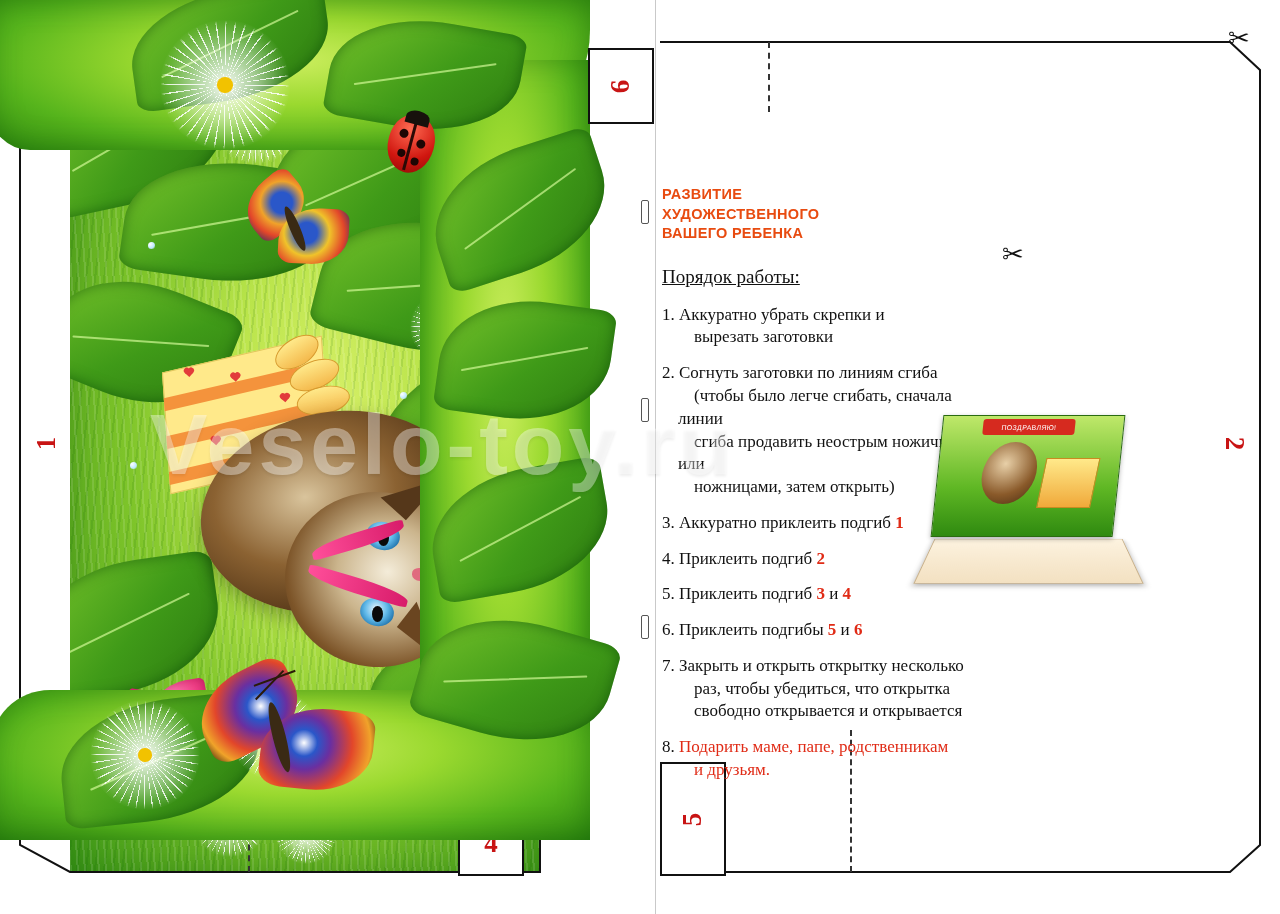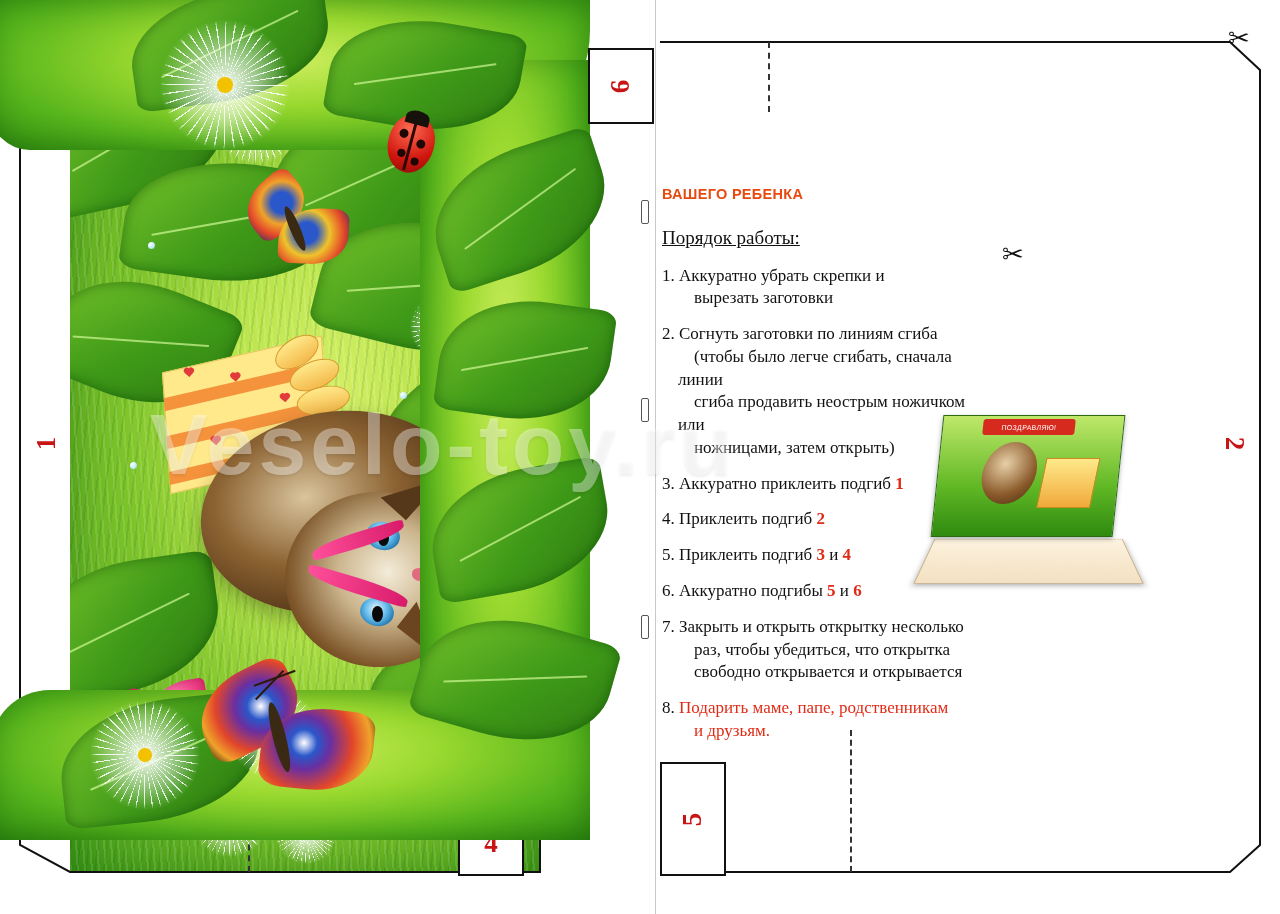--- a/index.html
+++ b/index.html
@@ -339,20 +339,22 @@
     <span style="transform:rotate(-90deg);">5</span>
   </div>
 
   <div class="rotnum" style="left:1228px;top:428px;transform:rotate(90deg);">2</div>
 
   <div class="sciss" style="left:1228px;top:26px;">✂</div>
   <div class="sciss" style="left:1002px;top:242px;">✂</div>
 
   <div id="instructions">
     <div id="title">
+      <div>РАЗВИТИЕ</div>
+      <div>ХУДОЖЕСТВЕННОГО</div>
       <div>ВАШЕГО  РЕБЕНКА</div>
     </div>
 
     <div id="subtitle">Порядок работы:</div>
 
     <div class="step">
       <span class="hang">
         <span>1.</span>
         <span>Аккуратно убрать скрепки и</span><br>
         <span style="padding-left:16px">вырезать заготовки</span>
@@ -384,21 +386,21 @@
     <div class="step">
       <span>5.</span>
       <span>Приклеить подгиб</span>
       <span class="red">3</span>
       <span>и</span>
       <span class="red">4</span>
     </div>
 
     <div class="step">
       <span>6.</span>
-      <span>Аккуратно подгибы</span>
+      <span>Приклеить подгибы</span>
       <span class="red">5</span>
       <span>и</span>
       <span class="red">6</span>
     </div>
 
     <div class="step">
       <span class="hang">
         <span>7.</span>
         <span>Закрыть и открыть открытку несколько</span><br>
         <span style="padding-left:16px">раз, чтобы убедиться, что открытка</span><br>

